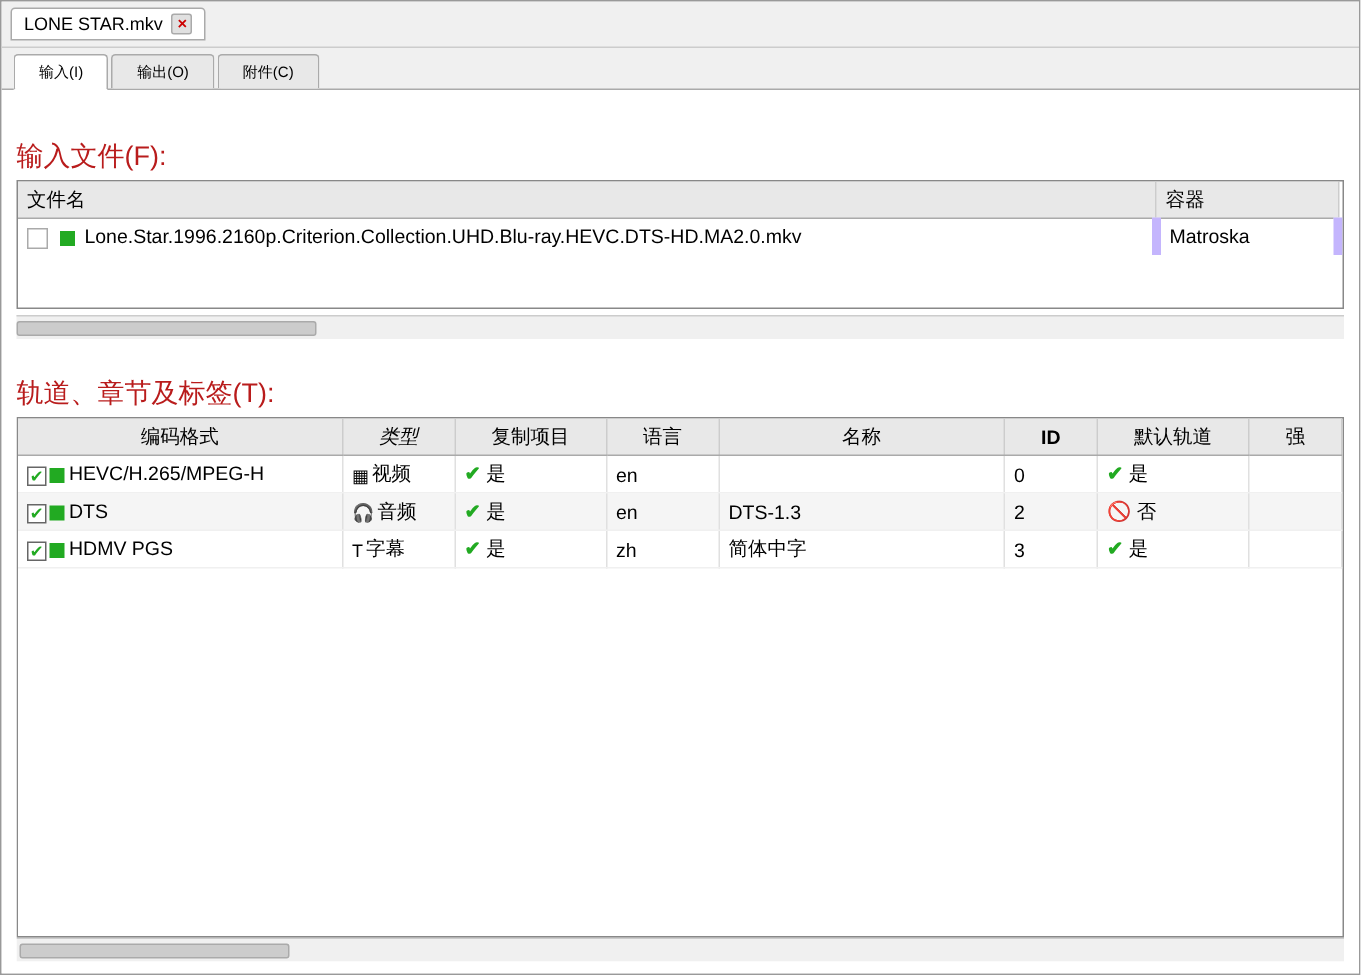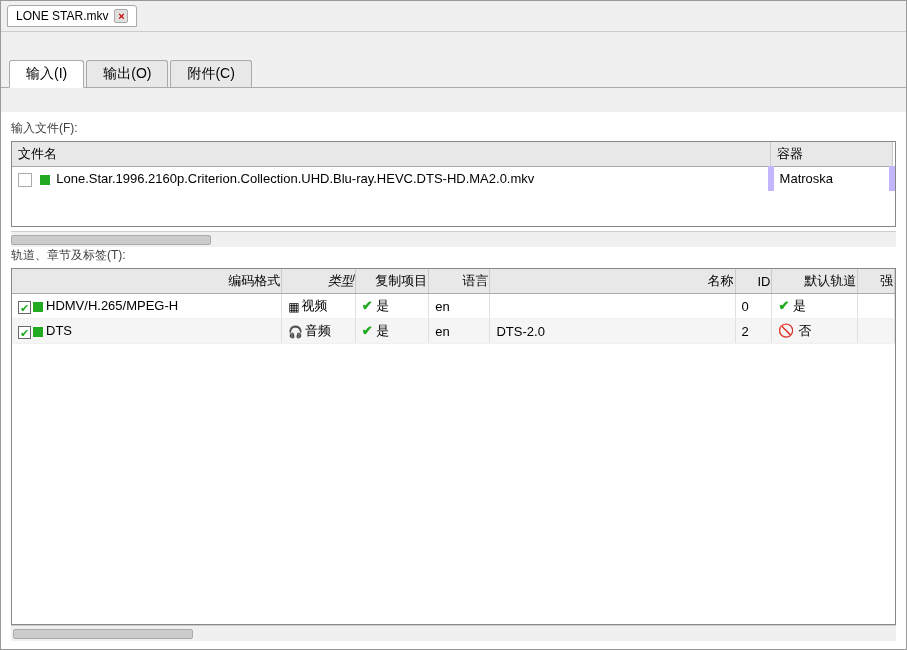--- a/index.html
+++ b/index.html
@@ -11,21 +11,20 @@
     }
 
     .window {
       width: 907px;
       height: 650px;
       background: #f0f0f0;
       display: flex;
       flex-direction: column;
       border: 1px solid #999;
       overflow: hidden;
-      gap: 24px;
     }
 
     .title-bar {
       background: #f0f0f0;
       border-bottom: 1px solid #ccc;
       display: flex;
       align-items: center;
       padding: 4px 6px;
       gap: 4px;
     }
@@ -65,42 +64,43 @@
       gap: 2px;
     }
 
     .tab {
       padding: 4px 16px;
       border: 1px solid #aaa;
       border-bottom: none;
       border-radius: 3px 3px 0 0;
       background: #e8e8e8;
       cursor: pointer;
-      font-size: 14px;
+      font-size: 10px;
     }
 
     .tab.active {
       background: #fff;
       border-bottom: 1px solid #fff;
       margin-bottom: -1px;
     }
 
     .content-area {
       background: #fff;
       flex: 1;
       display: flex;
       flex-direction: column;
       padding: 8px 10px;
       overflow: hidden;
     }
 
     .section-label {
-      font-size: 12px;
+      font-size: 18px;
       margin-bottom: 4px;
-      color: #404040;
+      color: #b91c1c;
+      margin-top: 24px;
     }
 
     .file-table-wrapper {
       border: 1px solid #888;
       overflow: hidden;
       margin-bottom: 4px;
     }
 
     .file-table {
       width: 100%;
@@ -179,22 +179,22 @@
     .tracks-table {
       width: 100%;
       border-collapse: collapse;
       font-size: 13px;
     }
 
     .tracks-table th {
       background: #e8e8e8;
       border-bottom: 1px solid #aaa;
       border-right: 1px solid #ccc;
-      padding: 3px 1px;
-      text-align: right;
+      padding: 3px 24px;
+      text-align: center;
       font-weight: normal;
       white-space: nowrap;
     }
 
     .tracks-table td {
       padding: 3px 6px;
       border-right: 1px solid #e0e0e0;
       border-bottom: 1px solid #f0f0f0;
       vertical-align: middle;
       white-space: nowrap;
@@ -316,45 +316,55 @@
       <div class="section-label">轨道、章节及标签(T):</div>
       <div class="tracks-table-wrapper">
         <table class="tracks-table">
           <thead>
             <tr>
               <th style="width:220px;">编码格式</th>
               <th style="width:60px;font-style:italic;">类型</th>
               <th style="width:60px;margin-top:24px;">复制项目</th>
               <th style="width:50px;">语言</th>
               <th style="width:200px;">名称</th>
-              <th style="width:30px;">ID</th>
+              <th style="width:30px;font-weight:bold;">ID</th>
               <th style="width:70px;font-family:Liberation Mono, monospace;">默认轨道</th>
               <th style="width:30px;">强</th>
             </tr>
           </thead>
           <tbody id="tracks-tbody">
 
           <tr>
-                <td><span class="checkbox">✔</span><span class="green-square"></span><span>HDMV/H.265/MPEG-H</span></td>
+                <td><span class="checkbox">✔</span><span class="green-square"></span><span>HEVC/H.265/MPEG-H</span></td>
                 <td><span class="type-icon">▦</span><span>视频</span></td>
                 <td><span class="check-icon">✔</span> 是</td>
                 <td>en</td>
                 <td></td>
                 <td>0</td>
                 <td><span class="check-icon">✔</span> 是</td>
                 <td></td>
               </tr>
               <tr>
                 <td><span class="checkbox">✔</span><span class="green-square"></span><span>DTS</span></td>
                 <td><span class="type-icon">🎧</span><span>音频</span></td>
                 <td><span class="check-icon">✔</span> 是</td>
                 <td>en</td>
-                <td>DTS-2.0</td>
+                <td>DTS-1.3</td>
                 <td>2</td>
                 <td><span class="no-icon">🚫</span> 否</td>
+                <td></td>
+              </tr>
+              <tr>
+                <td><span class="checkbox">✔</span><span class="green-square"></span><span>HDMV PGS</span></td>
+                <td><span class="type-icon">T</span><span>字幕</span></td>
+                <td><span class="check-icon">✔</span> 是</td>
+                <td>zh</td>
+                <td>简体中字</td>
+                <td>3</td>
+                <td><span class="check-icon">✔</span> 是</td>
                 <td></td>
               </tr>
             </tbody>
         </table>
       </div>
       <div class="bottom-scrollbar">
         <div class="scroll-thumb"></div>
       </div>
     </div>
 

